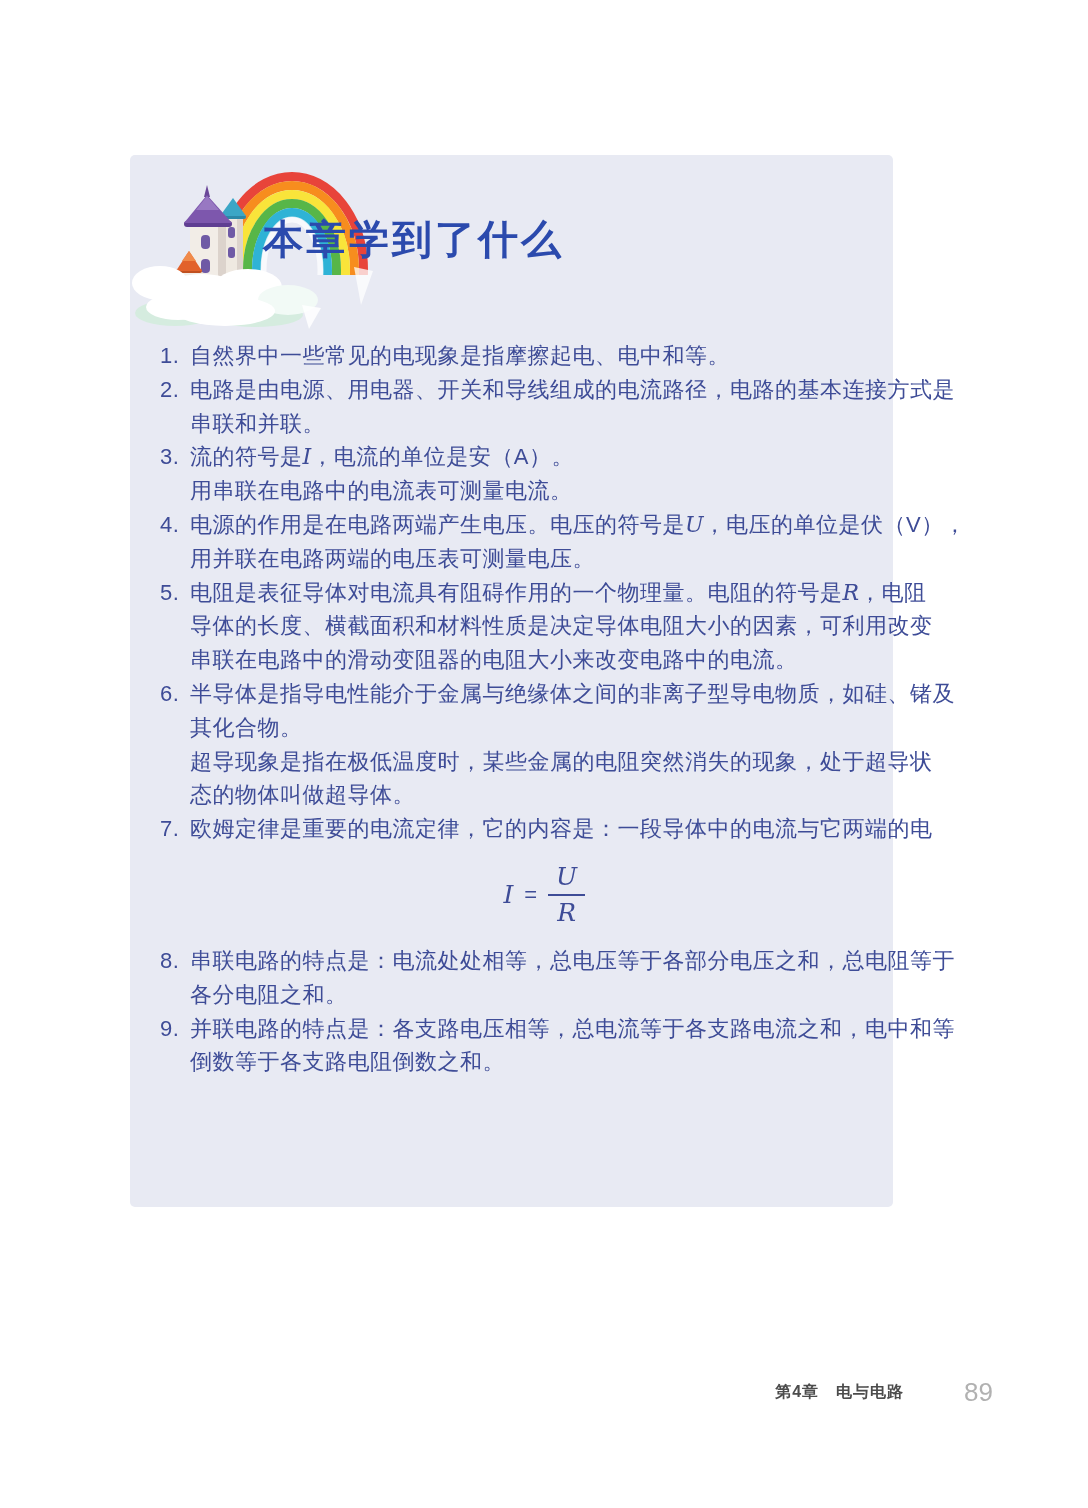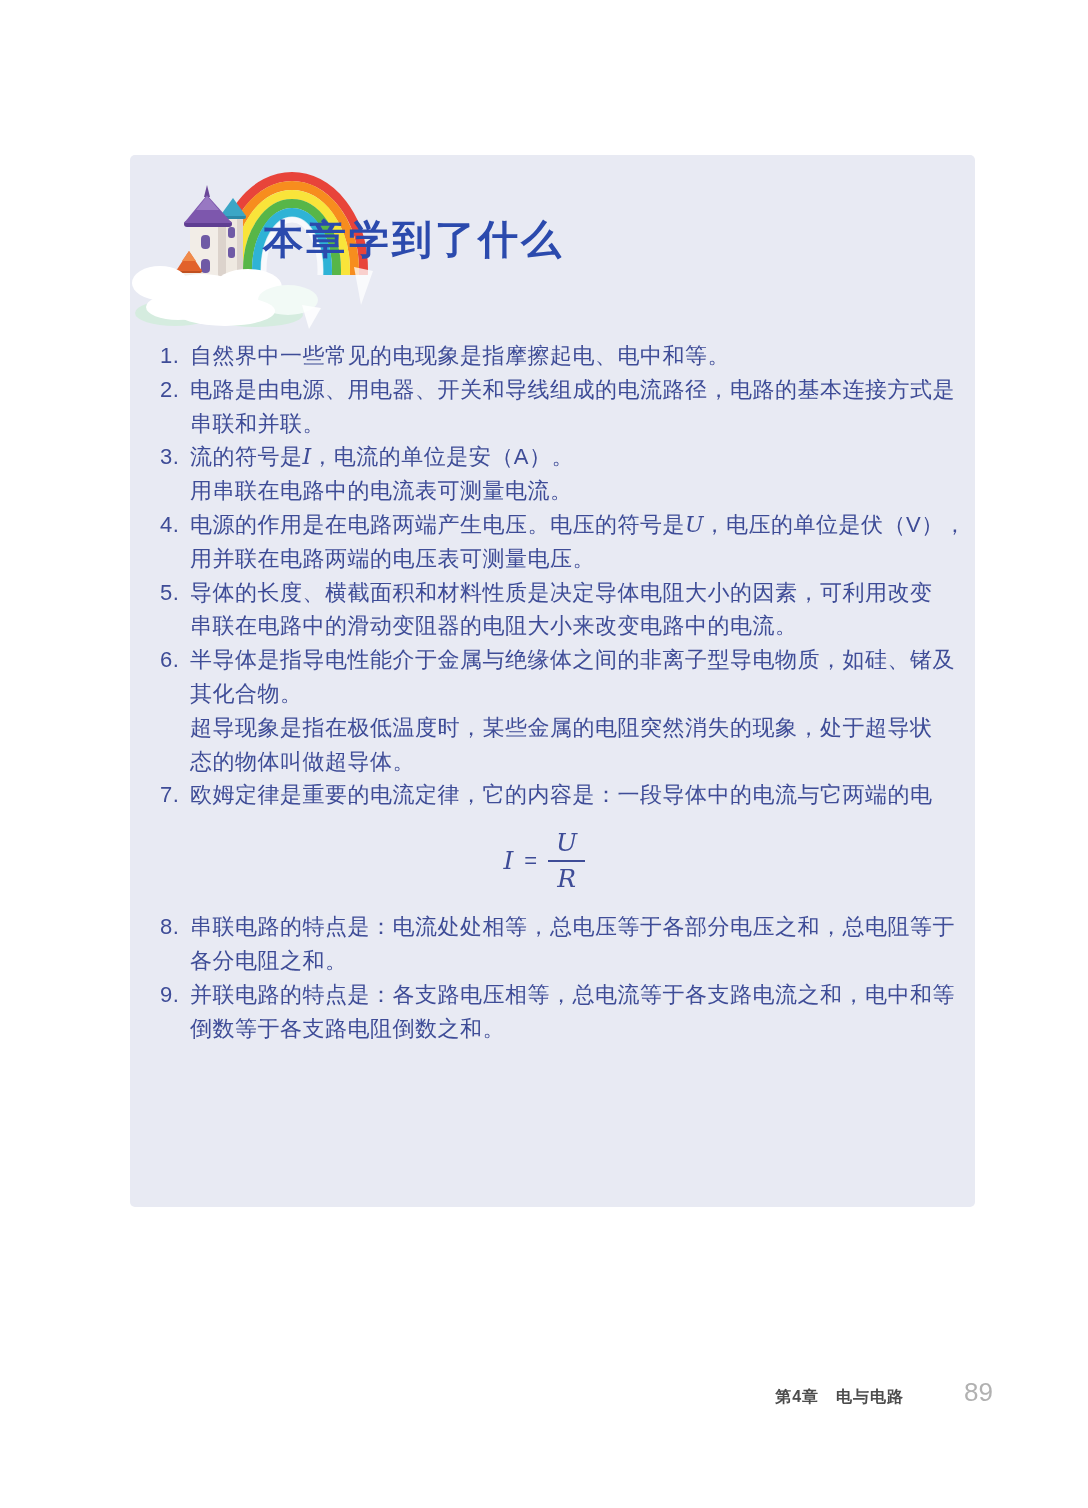--- a/index.html
+++ b/index.html
@@ -2,21 +2,21 @@
 <html style="--panel-bg: #e8eaf3; --body-text: #3e4c97; --title: #2b4aad; --footer-text: #4c4c4c; --page-number: #b1b1b1; --rainbow-red: #e8443a; --rainbow-orange: #f78d1e; --rainbow-yellow: #f9e43a; --rainbow-green: #57b648; --rainbow-cyan: #2fb3d6; --roof-purple: #7d57ad; --roof-teal: #3ba6c6; --roof-orange: #e2622b;"><head>
 <meta charset="utf-8">
 <style>
   html,body{margin:0;padding:0}
   body{
     width:1088px;height:1508px;position:relative;overflow:hidden;
     background:#ffffff;
     font-family:"Liberation Sans","DejaVu Sans",sans-serif;
   }
   .panel{
-    position:absolute;left:130px;top:155px;width:845px;height:1052px;
+    position:absolute;left:130px;top:155px;width:763px;height:1052px;
     background:var(--panel-bg,#e8eaf3);border-radius:5px;
   }
   .illustration{position:absolute;left:0;top:0;width:440px;height:180px;overflow:visible}
   .title{
     position:absolute;left:133px;top:64px;margin:0;
     font-size:40px;font-weight:900;letter-spacing:3px;line-height:1;
     color:var(--title,#2b4aad);
   }
   .list{
     position:absolute;left:30px;top:184px;width:772px;
@@ -30,21 +30,21 @@
   i.var,.f-var{font-family:"DejaVu Serif","Liberation Serif",serif;font-style:italic;letter-spacing:0}
   .formula{
     height:98px;display:flex;align-items:center;justify-content:center;
     position:relative;left:-17px;font-size:25px;letter-spacing:0;
   }
   .f-eq{margin:0 11px;font-size:22px}
   .frac{display:inline-flex;flex-direction:column;align-items:center;line-height:1.05}
   .f-bar{width:37px;height:2px;background:currentColor;margin:4px 0}
   .footer{
     position:absolute;left:0;top:1379px;width:993px;
-    display:flex;justify-content:flex-end;align-items:flex-end;gap:60px;line-height:1;
+    display:flex;justify-content:flex-end;align-items:center;gap:60px;line-height:1;
   }
   .chapter{font-size:16px;font-weight:700;letter-spacing:1px;color:var(--footer-text,#4c4c4c)}
   .pagenum{font-size:26px;color:var(--page-number,#b1b1b1)}
 </style>
 </head>
 <body>
 
 <div class="page">
   <section class="panel">
 
@@ -132,20 +132,21 @@
         <div class="item">
     <span class="num">4.</span>
     <div class="lines">
             <div class="line">电源的作用是在电路两端产生电压。电压的符号是<i class="var">U</i>，电压的单位是伏（V），</div>
             <div class="line">用并联在电路两端的电压表可测量电压。</div>
           </div>
   </div>
         <div class="item">
     <span class="num">5.</span>
     <div class="lines">
+            <div class="line">电阻是表征导体对电流具有阻碍作用的一个物理量。电阻的符号是<i class="var">R</i>，电阻</div>
             <div class="line">导体的长度、横截面积和材料性质是决定导体电阻大小的因素，可利用改变</div>
             <div class="line">串联在电路中的滑动变阻器的电阻大小来改变电路中的电流。</div>
           </div>
   </div>
         <div class="item">
     <span class="num">6.</span>
     <div class="lines">
             <div class="line">半导体是指导电性能介于金属与绝缘体之间的非离子型导电物质，如硅、锗及</div>
             <div class="line">其化合物。</div>
             <div class="line">超导现象是指在极低温度时，某些金属的电阻突然消失的现象，处于超导状</div>

